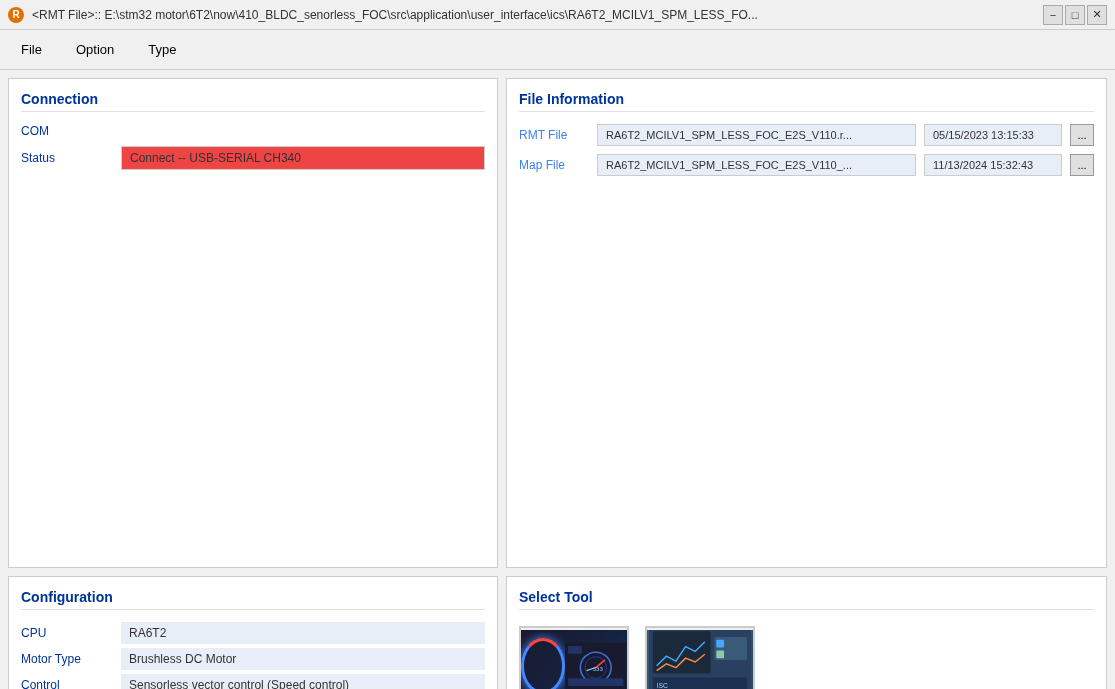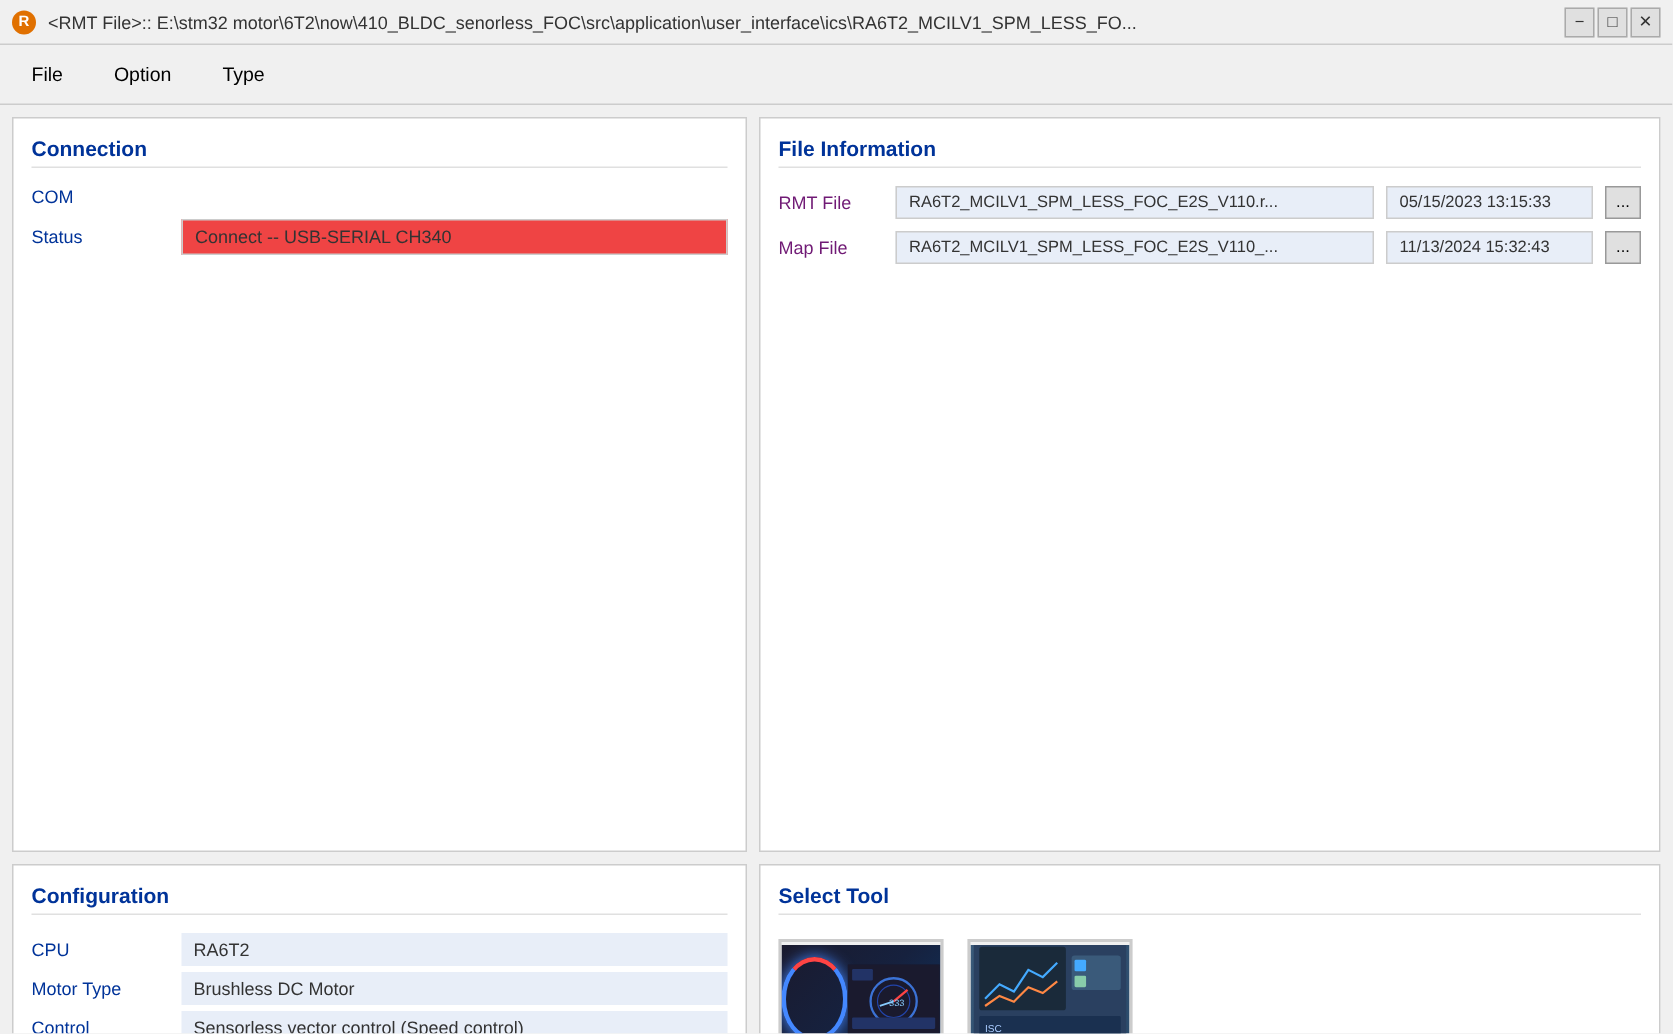--- a/index.html
+++ b/index.html
@@ -193,21 +193,21 @@
       flex: 1;
     }
     .file-row {
       display: flex;
       align-items: center;
       margin-bottom: 8px;
       gap: 8px;
     }
     .file-label {
       width: 70px;
-      color: #701a75;
+      color: #3b82f6;
       font-size: 12px;
     }
     .file-path {
       flex: 1;
       background: #e8eef8;
       border: 1px solid #ccc;
       padding: 4px 8px;
       font-size: 11px;
       color: #333;
       white-space: nowrap;

